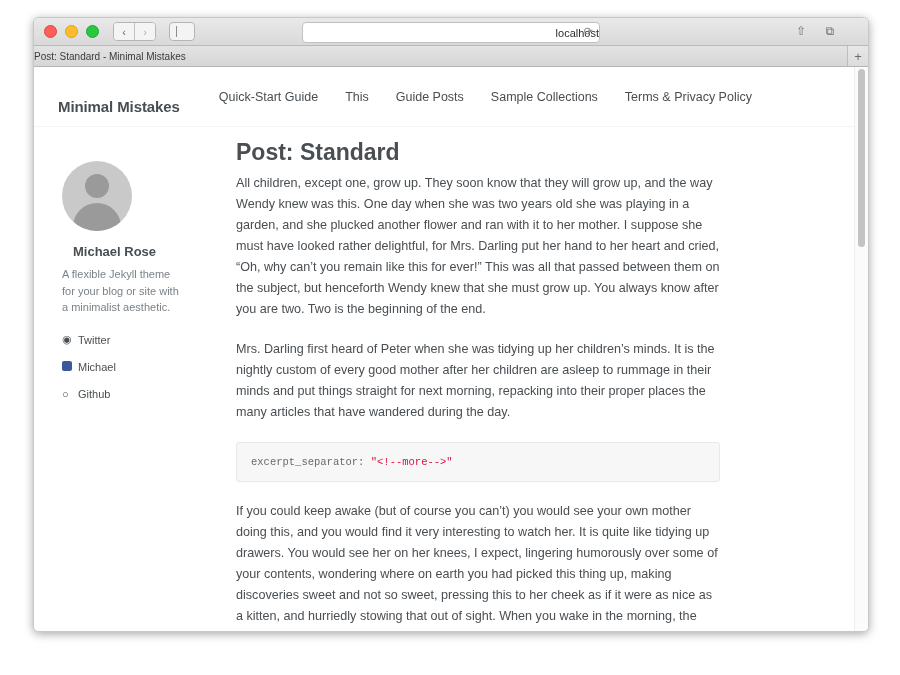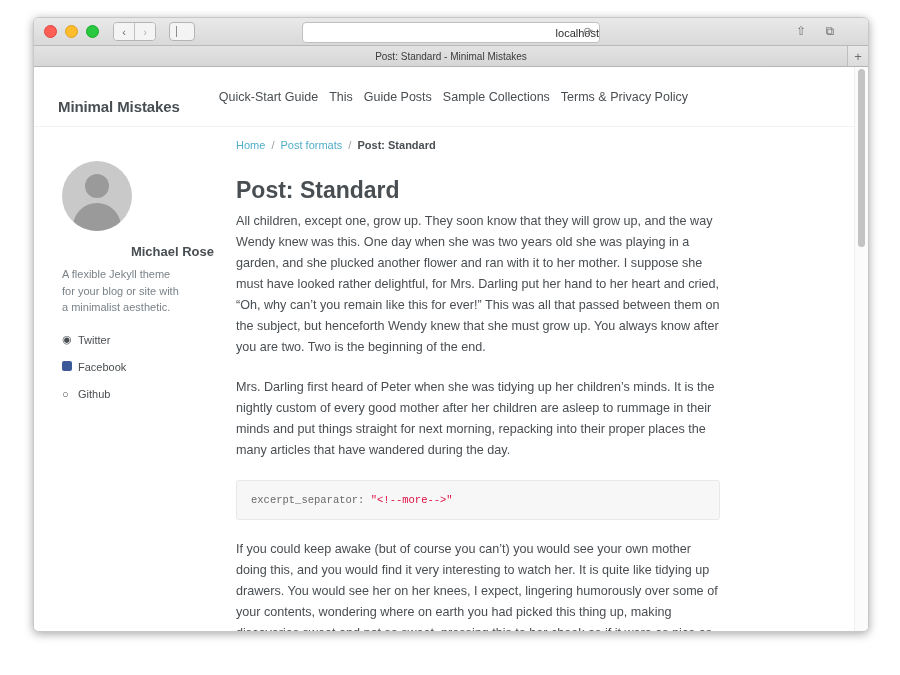--- a/index.html
+++ b/index.html
@@ -127,21 +127,21 @@
   .ic-share { right: 62px; top: 6px; }
   .ic-tabs { right: 34px; top: 6px; }
 
   .tabbar {
     position: relative;
     height: 20px;
     background: linear-gradient(#e3e3e3, #d6d6d6);
     border-bottom: 1px solid #b4b4b4;
     display: flex;
     align-items: center;
-    justify-content: center;
+    justify-content: flex-start;
   }
   .tabbar .tabtitle {
     font-size: 10px;
     color: #3b3b3b;
   }
   .tabbar .newtab {
     position: absolute;
     right: 0;
     top: 0;
     width: 20px;
@@ -181,21 +181,21 @@
     margin-left: 24px;
     font-size: 15px;
     font-weight: bold;
     color: #494e52;
     letter-spacing: -0.1px;
     margin-top: 20px;
   }
   .nav {
     display: flex;
     align-items: center;
-    gap: 11px;
+    gap: 27px;
     margin-left: 39px;
   }
   .nav a {
     font-size: 12.5px;
     color: #494e52;
     text-decoration: none;
   }
 
   
   .content {
@@ -234,21 +234,20 @@
     width: 48px; height: 40px;
     border-radius: 24px 24px 0 0;
     background: #9a9a9a;
   }
   .author-name {
     margin-top: 13px;
     margin-left: 15px;
     font-size: 13px;
     font-weight: bold;
     color: #494e52;
-    text-align: right;
   }
   .author-bio {
     margin-top: 7px;
     margin-left: 4px;
     width: 122px;
     font-size: 11px;
     line-height: 1.5;
     color: #7a8288;
   }
   .author-links {
@@ -430,37 +429,30 @@
             <div class="avatar"></div>
             <div class="author-name">Michael Rose</div>
             <div class="author-bio">A flexible Jekyll theme for your blog or site with a minimalist aesthetic.</div>
             <ul class="author-links">
               <li>
                 <span class="lk-icon">◉</span>
                 <span>Twitter</span>
               </li>
               <li>
                 <span class="lk-icon"><span class="sq fb"></span></span>
-                <span>Facebook</span>
+                <span>Michael</span>
               </li>
               <li>
                 <span class="lk-icon">○</span>
                 <span>Github</span>
               </li>
             </ul>
           </div>
 
           <div class="article">
-            <div class="breadcrumbs">
-              <a href="#">Home</a>
-              <span class="sep">/</span>
-              <a href="#">Post formats</a>
-              <span class="sep">/</span>
-              <span class="current">Post: Standard</span>
-            </div>
 
             <h1 class="post-title">Post: Standard</h1>
 
             <p>All children, except one, grow up. They soon know that they will grow up, and the way Wendy knew was this. One day when she was two years old she was playing in a garden, and she plucked another flower and ran with it to her mother. I suppose she must have looked rather delightful, for Mrs. Darling put her hand to her heart and cried, “Oh, why can’t you remain like this for ever!” This was all that passed between them on the subject, but henceforth Wendy knew that she must grow up. You always know after you are two. Two is the beginning of the end.</p>
             <p>Mrs. Darling first heard of Peter when she was tidying up her children’s minds. It is the nightly custom of every good mother after her children are asleep to rummage in their minds and put things straight for next morning, repacking into their proper places the many articles that have wandered during the day.</p>
 
             <div class="codeblock">
               <span class="key">excerpt_separator:</span>
               <span class="str">"&lt;!--more--&gt;"</span>
             </div>

